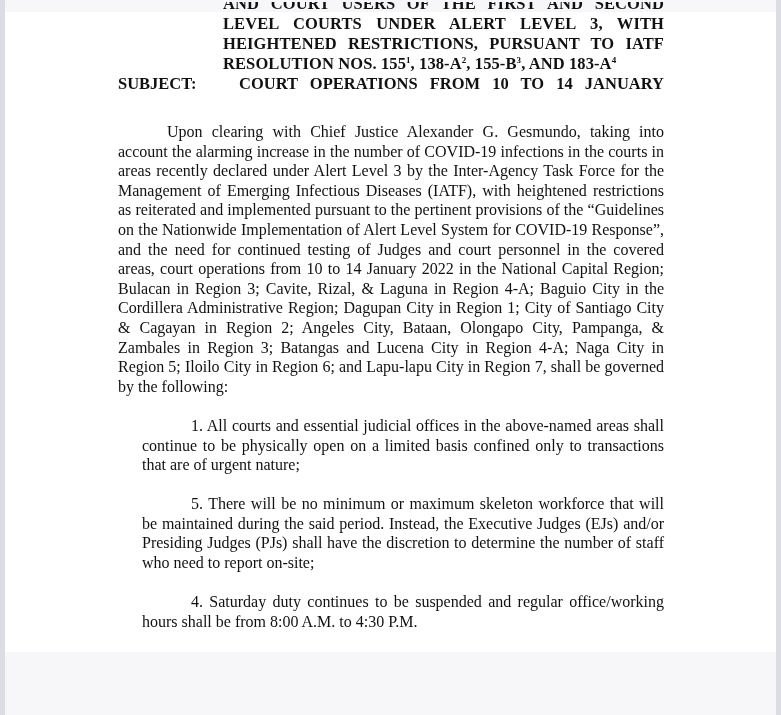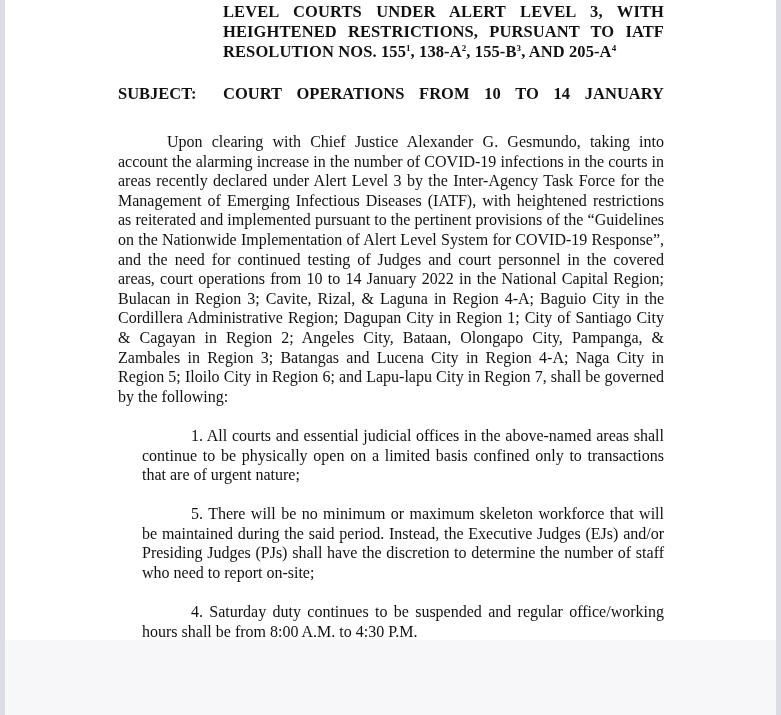--- a/index.html
+++ b/index.html
@@ -24,21 +24,21 @@
       background: #dcdce4;
     }
     .edge-right {
       position: absolute;
       right: 0; top: 0;
       width: 5px; height: 715px;
       background: #dcdce4;
     }
     .page {
       position: absolute;
-      left: 5px; top: 0;
+      left: 5px; top: 12px;
       width: 771px; height: 640px;
       background: #ffffff;
     }
     .doc {
       position: absolute;
       left: 113px;
       top: -10px;
       width: 546px;
       font-family: "Liberation Serif", "DejaVu Serif", serif;
       color: #111111;
@@ -71,24 +71,24 @@
       position: relative;
       top: -8px;
     }
     sup {
       font-size: 9px;
       line-height: 0;
       vertical-align: 6px;
     }
     .subject {
       display: flex;
-      margin-top: 22px;
       font-weight: bold;
       font-size: 16.5px;
       line-height: 20px;
+      gap: 16px;
     }
     .subject-label {
       width: 105px;
       flex: 0 0 105px;
     }
     .subject-text {
       flex: 1;
       text-align: justify;
     }
     .subject-text .line {
@@ -113,21 +113,21 @@
 <div class="viewport">
   <div class="edge-left"></div>
   <div class="edge-right"></div>
   <div class="page">
     <div class="doc">
 
       <div class="caption">
         <span class="line clipped"><span>AND COURT USERS OF THE FIRST AND SECOND</span></span>
         <span class="line">LEVEL COURTS UNDER ALERT LEVEL 3, WITH</span>
         <span class="line">HEIGHTENED RESTRICTIONS, PURSUANT TO IATF</span>
-        <span class="line last"><span>RESOLUTION NOS. 155</span><sup>1</sup><span>, 138-A</span><sup>2</sup><span>, 155-B</span><sup>3</sup><span>, AND 205-A</span><sup>4</sup></span>
+        <span class="line last"><span>RESOLUTION NOS. 155</span><sup>1</sup><span>, 138-A</span><sup>2</sup><span>, 155-B</span><sup>3</sup><span>, AND 183-A</span><sup>4</sup></span>
       </div>
 
       <div class="subject">
         <div class="subject-label">SUBJECT:</div>
         <div class="subject-text">
           <span class="line">COURT OPERATIONS FROM 10 TO 14 JANUARY</span>
         </div>
       </div>
 
       <p class="para intro">Upon clearing with Chief Justice Alexander G. Gesmundo, taking into account the alarming increase in the number of COVID-19 infections in the courts in areas recently declared under Alert Level 3 by the Inter-Agency Task Force for the Management of Emerging Infectious Diseases (IATF), with heightened restrictions as reiterated and implemented pursuant to the pertinent provisions of the “Guidelines on the Nationwide Implementation of Alert Level System for COVID-19 Response”, and the need for continued testing of Judges and court personnel in the covered areas, court operations from 10 to 14 January 2022 in the National Capital Region; Bulacan in Region 3; Cavite, Rizal, &amp; Laguna in Region 4-A; Baguio City in the Cordillera Administrative Region; Dagupan City in Region 1; City of Santiago City &amp; Cagayan in Region 2; Angeles City, Bataan, Olongapo City, Pampanga, &amp; Zambales in Region 3; Batangas and Lucena City in Region 4-A; Naga City in Region 5; Iloilo City in Region 6; and Lapu-lapu City in Region 7, shall be governed by the following:</p>

